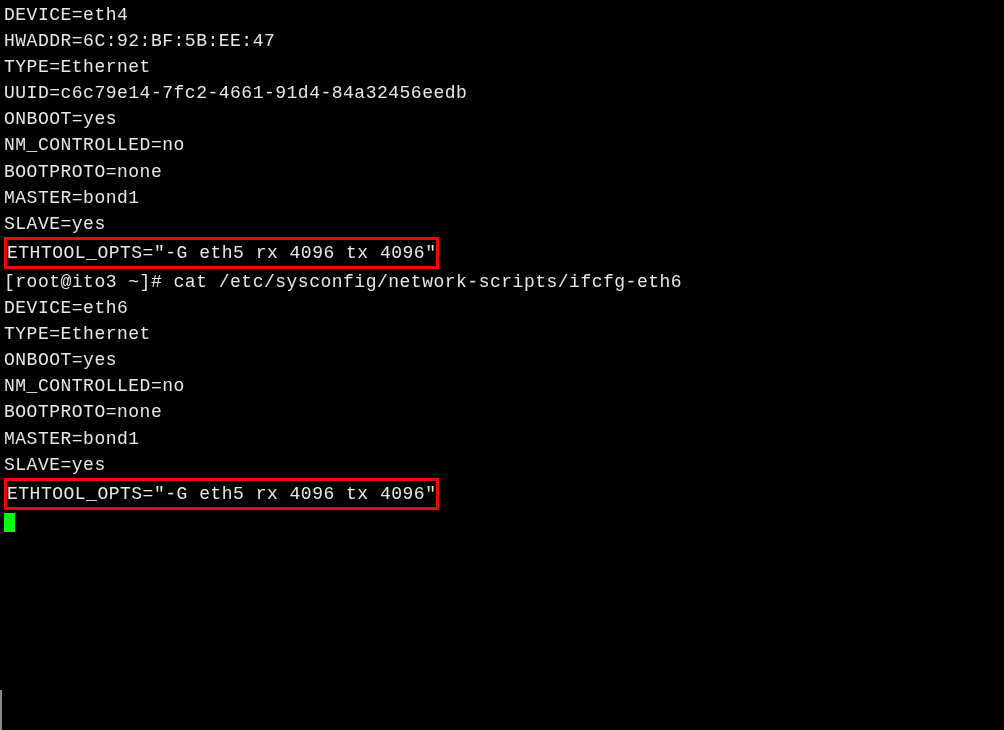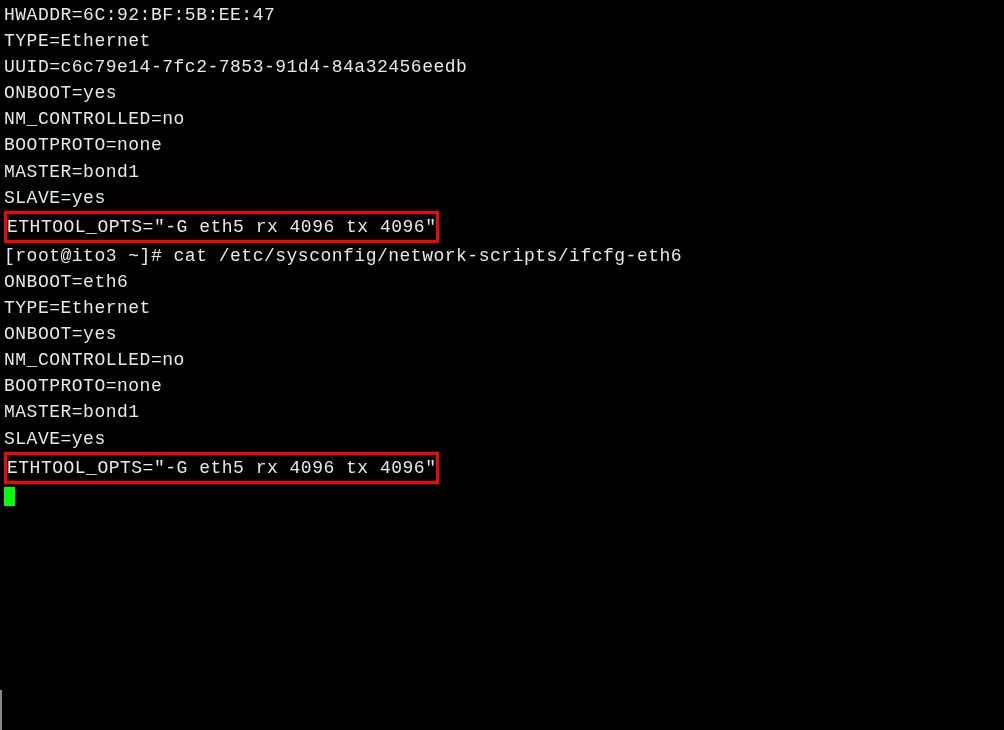--- a/index.html
+++ b/index.html
@@ -41,31 +41,32 @@
       top: 690px;
       bottom: 0;
       width: 2px;
       background-color: #888;
     }
   </style>
 </head>
 <body>
 
 <div>
+  <div class="line">DEVICE=eth4</div>
   <div class="line">HWADDR=6C:92:BF:5B:EE:47</div>
   <div class="line">TYPE=Ethernet</div>
-  <div class="line">UUID=c6c79e14-7fc2-7853-91d4-84a32456eedb</div>
+  <div class="line">UUID=c6c79e14-7fc2-4661-91d4-84a32456eedb</div>
   <div class="line">ONBOOT=yes</div>
   <div class="line">NM_CONTROLLED=no</div>
   <div class="line">BOOTPROTO=none</div>
   <div class="line">MASTER=bond1</div>
   <div class="line">SLAVE=yes</div>
   <div class="line"><span class="highlighted">ETHTOOL_OPTS="-G eth5 rx 4096 tx 4096"</span><span>                </span></div>
   <div class="line">[root@ito3 ~]# cat /etc/sysconfig/network-scripts/ifcfg-eth6</div>
-  <div class="line">ONBOOT=eth6</div>
+  <div class="line">DEVICE=eth6</div>
   <div class="line">TYPE=Ethernet</div>
   <div class="line">ONBOOT=yes</div>
   <div class="line">NM_CONTROLLED=no</div>
   <div class="line">BOOTPROTO=none</div>
   <div class="line">MASTER=bond1</div>
   <div class="line">SLAVE=yes</div>
   <div class="line"><span class="highlighted">ETHTOOL_OPTS="-G eth5 rx 4096 tx 4096"</span><span>                </span></div>
   <div class="line"><span class="cursor"></span></div>
 </div>
 <div class="left-border"></div>

